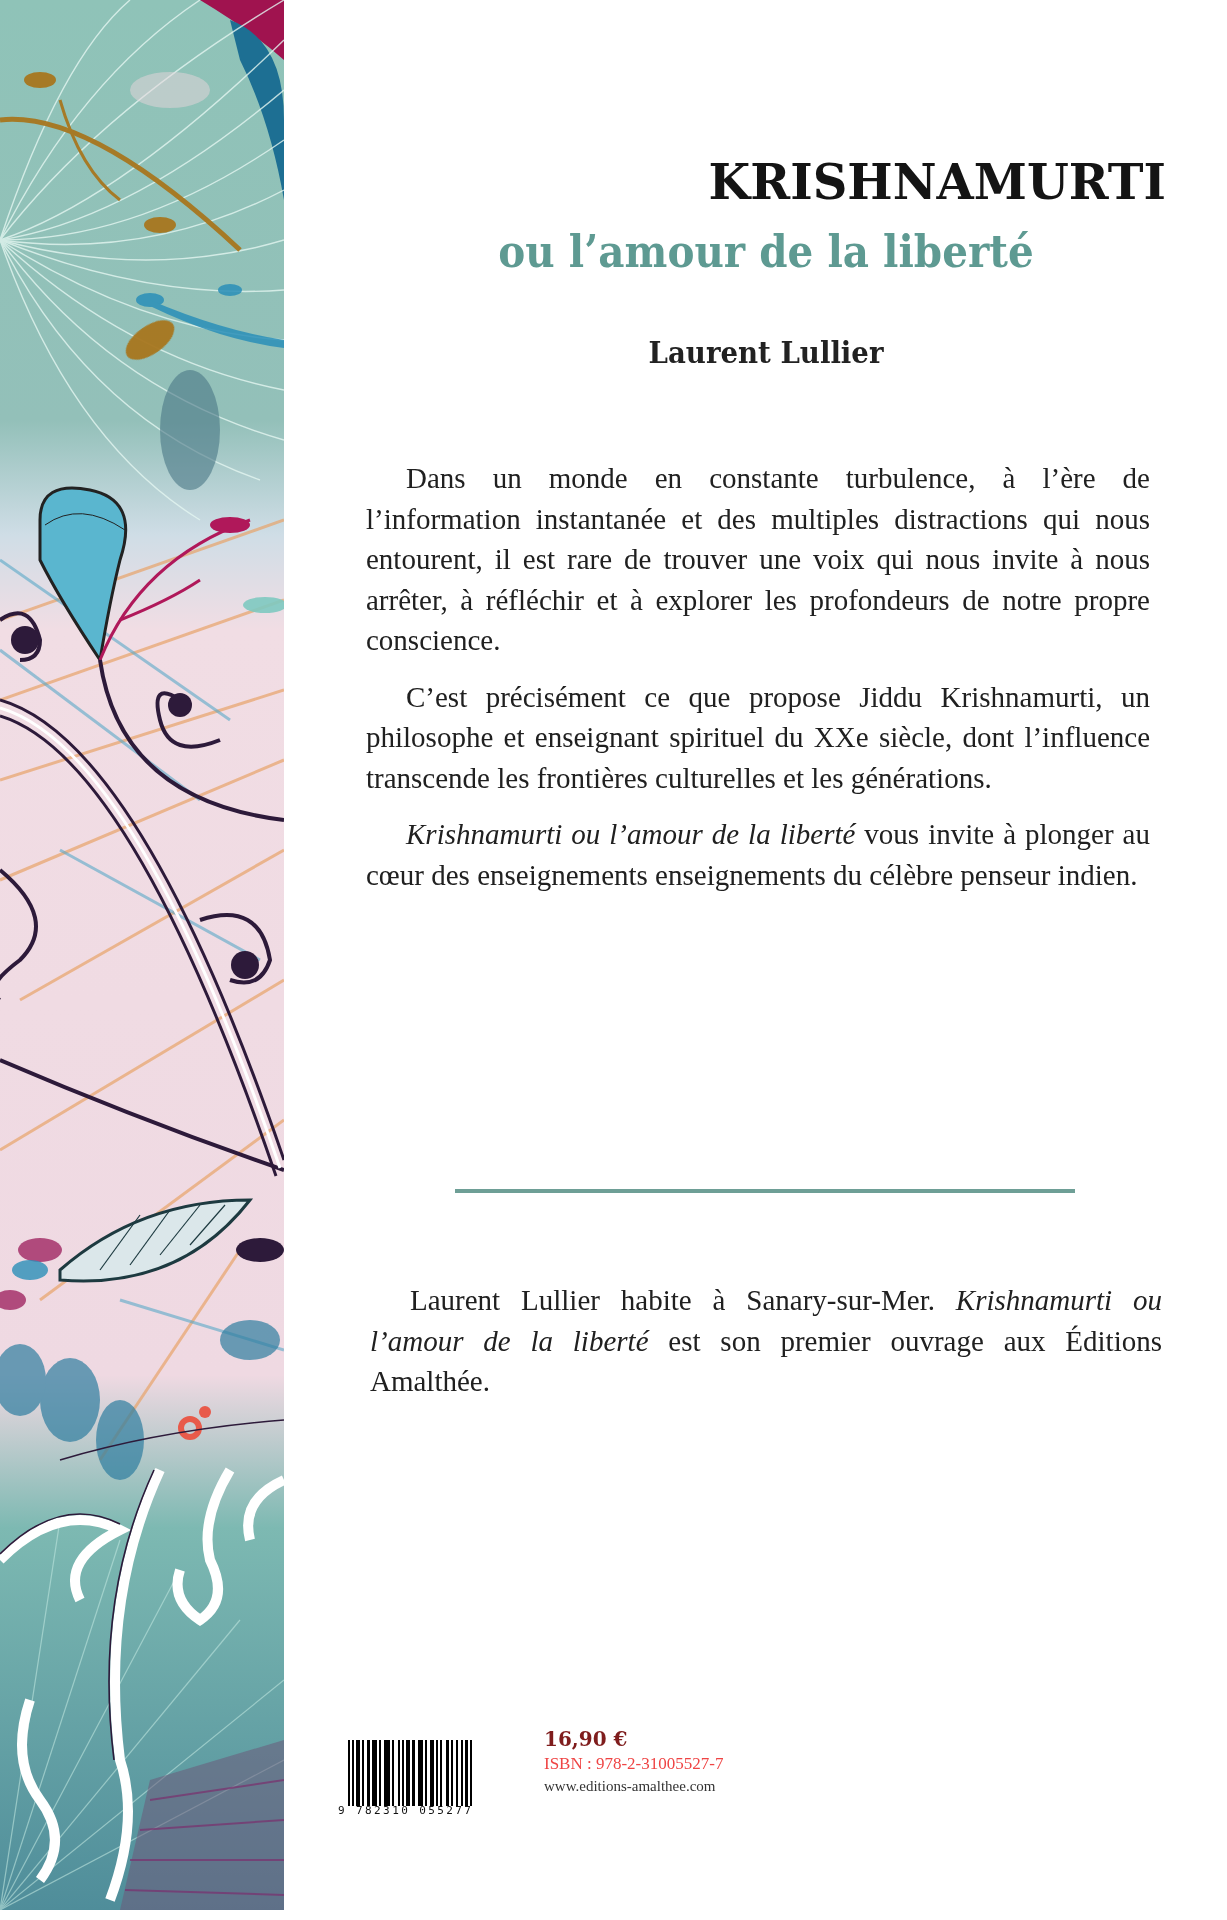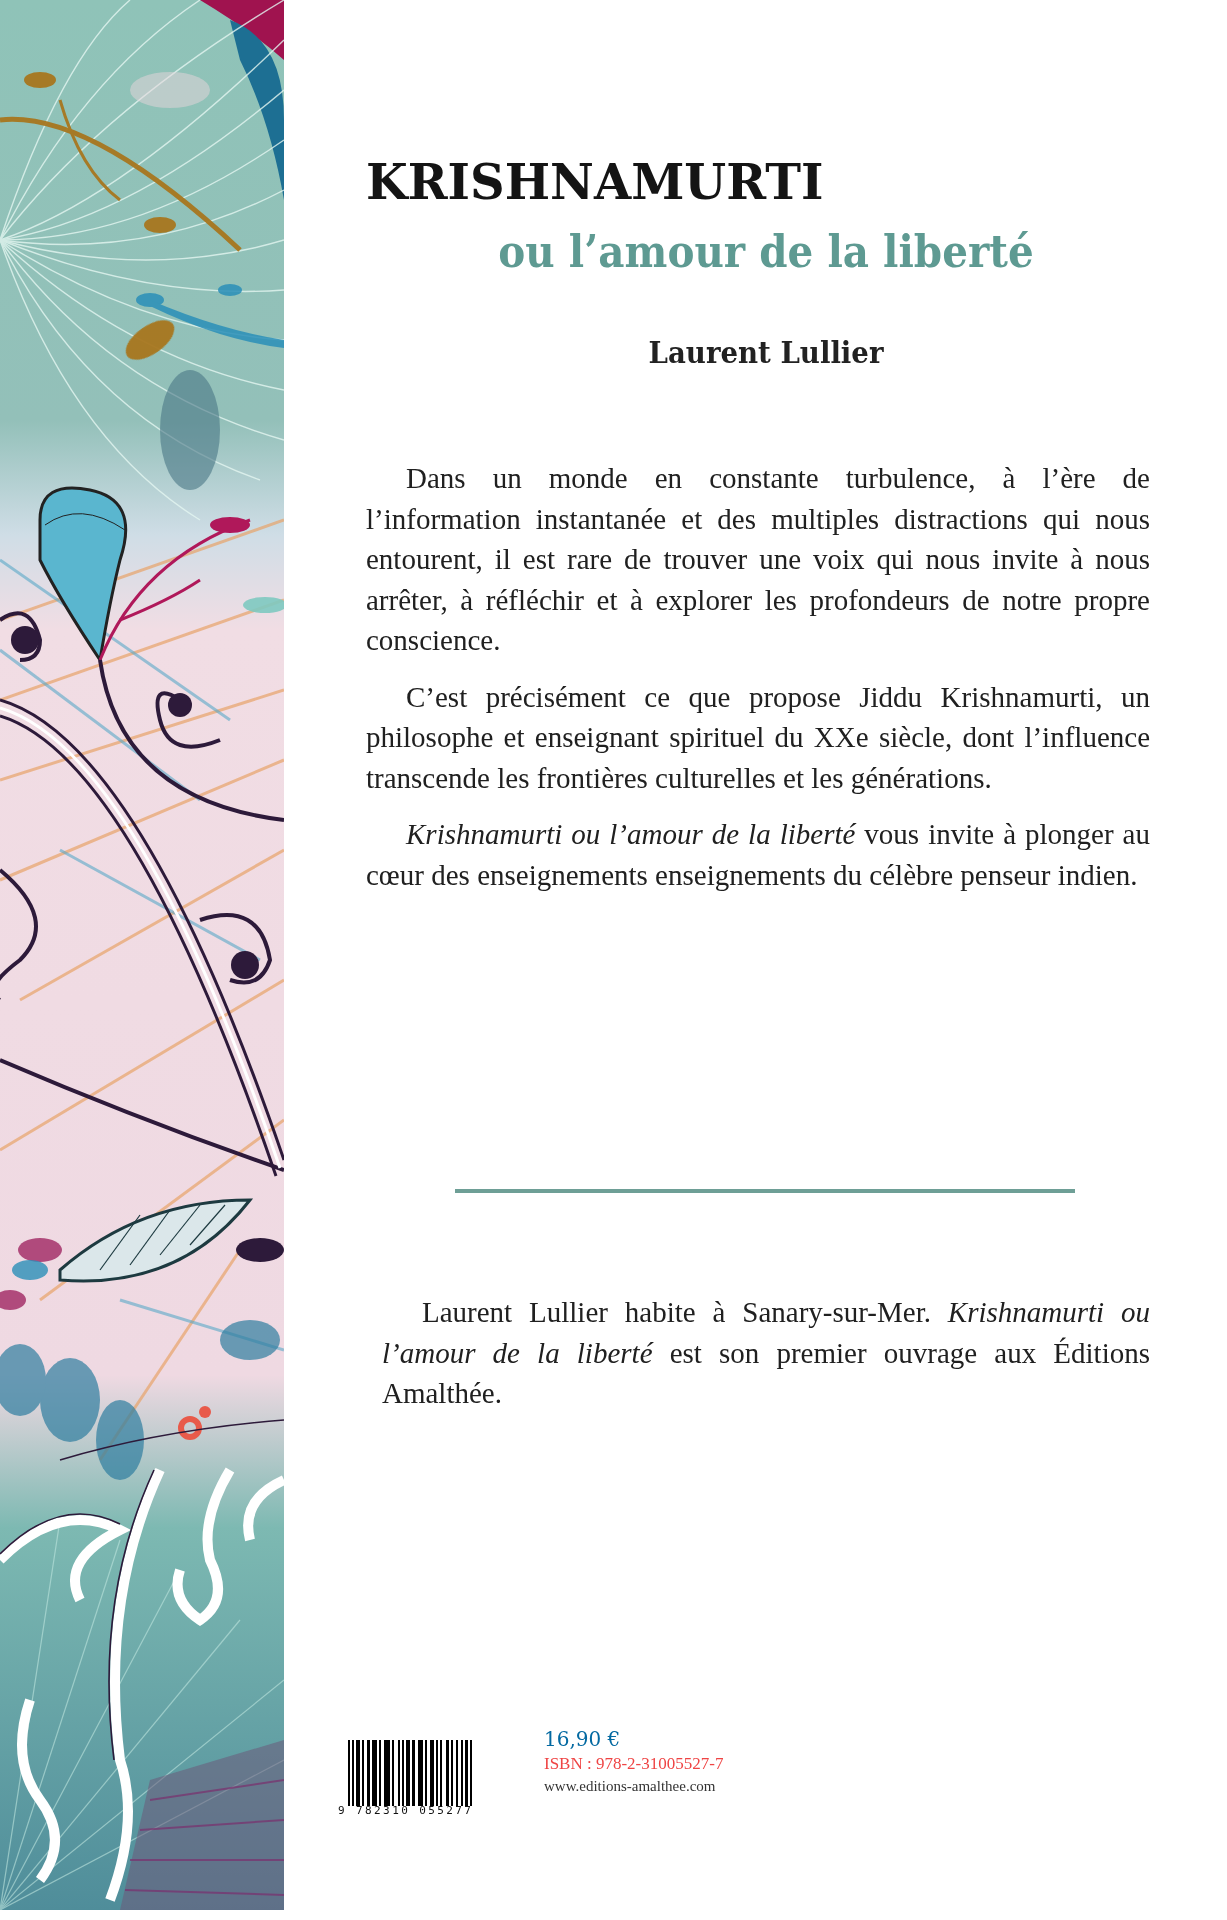--- a/index.html
+++ b/index.html
@@ -9,21 +9,21 @@
     font-family:"Liberation Serif", "DejaVu Serif", serif;
     color:#1e1e1e;
   }
   .panel {
     position:absolute; left:0; top:0; width:284px; height:1910px; overflow:hidden;
     background:#8fbfb5;
   }
   .panel svg { display:block; }
 
   .title {
-    position:absolute; left:366px; width:800px; top:152px; text-align:left;
+    position:absolute; left:366px; width:800px; top:152px; text-align:right;
     font-family:"DejaVu Serif", "Liberation Serif", serif;
     font-weight:bold; font-size:48px; letter-spacing:0px; color:#141414;
     line-height:60px;
   }
   .subtitle {
     position:absolute; left:366px; width:800px; top:222px; text-align:center;
     font-family:"DejaVu Serif", "Liberation Serif", serif;
     font-weight:bold; font-size:44px; color:#5e9a92; line-height:60px;
     transform:scaleX(0.92); transform-origin:center;
   }
@@ -41,33 +41,33 @@
   .body p { margin:0 16px 16px 0; text-indent:40px; }
   .body em { font-style:italic; }
   .divider {
     position:absolute; left:455px; width:620px; top:1189px; height:4px;
     background:#6e9f96;
   }
   .bio {
     position:absolute; left:366px; width:800px; top:1276px;
     font-size:29px; line-height:40.5px; color:#202020; text-align:justify;
   }
-  .bio p { margin:16px; text-indent:40px; }
+  .bio p { margin:4px; text-indent:40px; }
   .barcode {
     position:absolute; left:338px; top:1740px; width:150px; height:82px;
   }
   .bars { position:absolute; left:10px; top:0; width:135px; height:66px; display:flex; align-items:stretch; }
   .bars span { display:block; background:#000; height:100%; }
   .barcode-digits {
     position:absolute; left:0; top:64px; width:150px;
     font-family:"DejaVu Sans Mono", monospace; font-size:11px; letter-spacing:2.4px; color:#111;
   }
   .price {
     position:absolute; left:544px; top:1727px;
-    font-family:"DejaVu Serif", serif; font-weight:normal; font-size:20px; color:#0369a1;
+    font-family:"DejaVu Serif", serif; font-weight:bold; font-size:20px; color:#7f1d1d;
   }
   .isbn {
     position:absolute; left:544px; top:1754px;
     font-family:"Liberation Serif", serif; font-size:17px; color:#ef4444;
   }
   .url {
     position:absolute; left:544px; top:1778px;
     font-family:Liberation Serif, serif; font-size:15px; color:#333;
   }
 </style>

